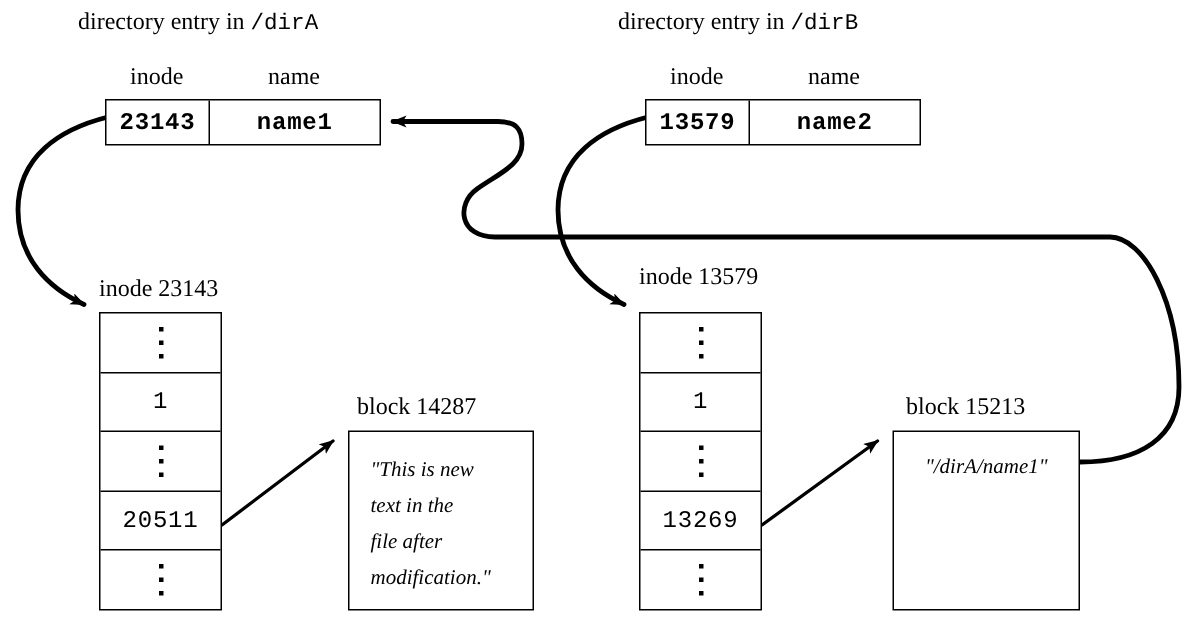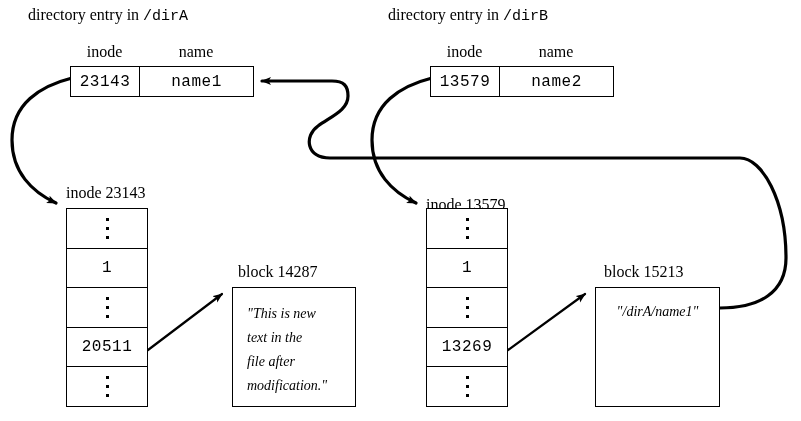--- a/index.html
+++ b/index.html
@@ -31,20 +31,21 @@
   }
   .mono {
     font-family: "Liberation Mono", "DejaVu Sans Mono", monospace;
   }
 
   .caption {
     position: absolute;
     white-space: nowrap;
     font-size: 16px;
     line-height: 1;
+    margin-left: 24px;
   }
   .caption .mono { font-size: 15px; }
 
   .col-head {
     position: absolute;
     font-size: 16px;
     line-height: 1;
     white-space: nowrap;
     text-align: center;
   }
@@ -65,20 +66,21 @@
     background: #fff;
   }
   .direntry .cell {
     box-sizing: border-box;
     display: flex;
     align-items: center;
     justify-content: center;
     font-family: "Liberation Mono", "DejaVu Sans Mono", monospace;
     font-size: 16px;
     letter-spacing: 0.5px;
+    font-weight: bold;
   }
   .direntry .cell.inode-cell {
     border-right: 1.4px solid #000;
   }
 
   
   .inode-table {
     position: absolute;
     box-sizing: border-box;
     border: 1.4px solid #000;
@@ -224,21 +226,21 @@
   </div>
 
   <div class="col-head serif" style="left:430px; top:44px; width:69px;">inode</div>
   <div class="col-head serif" style="left:499px; top:44px; width:114px;">name</div>
 
   <div class="direntry" style="left:430px; top:66px; width:184px; height:31px;">
     <div class="cell inode-cell" style="width:69px;text-align:right;">13579</div>
     <div class="cell" style="width:113px;">name2</div>
   </div>
 
-  <div class="box-title serif" style="left:426px; top:197px;">inode 13579</div>
+  <div class="box-title serif" style="left:426px; top:177px;">inode 13579</div>
 
   <div class="inode-table" style="left:426px; top:208px; width:82px; height:199px;">
     <div class="irow">
       <span class="vdots">
           <i></i>
           <i></i>
           <i></i>
         </span>
     </div>
     <div class="irow">1</div>

